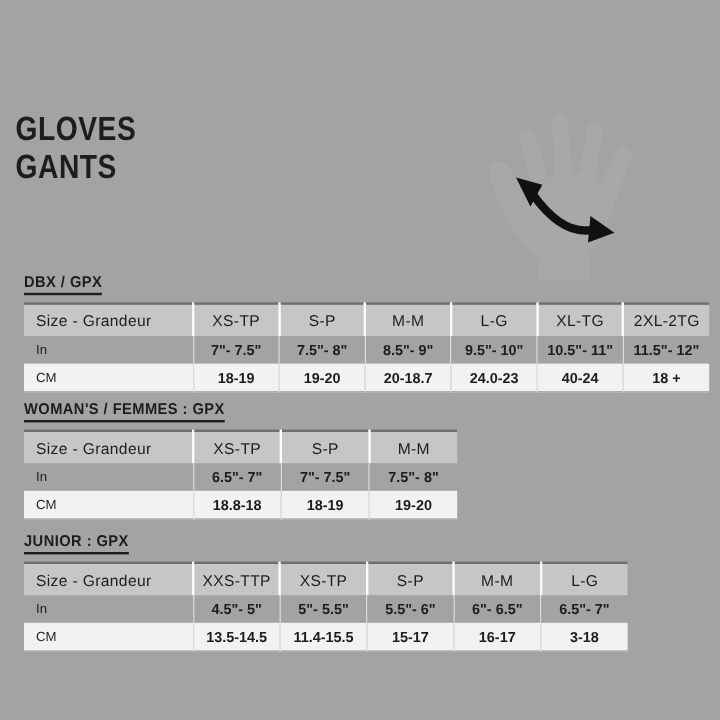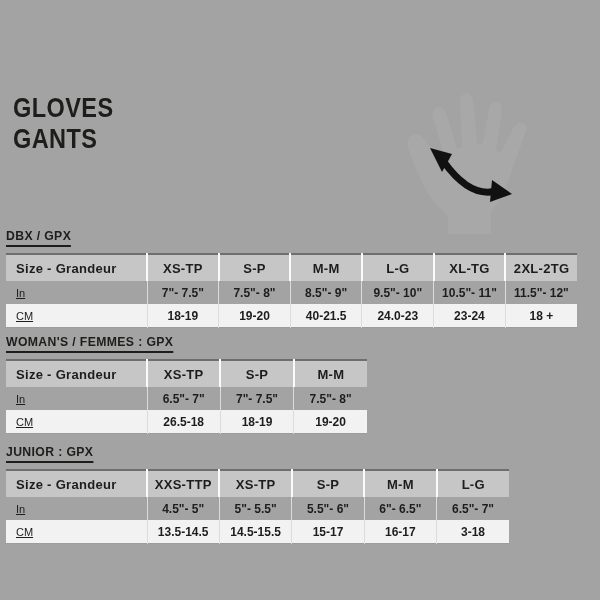--- a/index.html
+++ b/index.html
@@ -12,49 +12,49 @@
   .page { position:relative; width:600px; height:600px; overflow:hidden; background:#a3a3a3; }
 
   .main-title {
     position:absolute; left:13px; top:92px;
     font-size:28px; font-weight:bold; line-height:31px; letter-spacing:.5px;
     transform:scaleX(.84); transform-origin:left top; white-space:nowrap;
   }
 
   .hand-wrap { position:absolute; left:396px; top:86px; width:164px; height:148px; }
 
-  .table-section { position:absolute; left:6px; }
+  .table-section { position:absolute; left:20px; }
   .t1 { top:226px; width:571px; }
   .t2 { top:332px; width:361px; }
   .t3 { top:442px; width:503px; }
 
   .section-title {
     display:inline-block;
     font-size:13px; font-weight:bold; letter-spacing:.4px;
     border-bottom:2px solid #1d1d1b; padding-bottom:2px; margin-bottom:6px;
     transform:scaleX(.94); transform-origin:left top; white-space:nowrap;
   }
 
   table.size-table {
     width:100%; border-collapse:collapse; table-layout:fixed;
     border-top:2px solid #6e6e6e; border-bottom:1px solid #9c9c9c;
   }
   table.size-table thead th {
     background:#c6c6c6; height:26px;
-    font-size:13px; font-weight:bold; text-align:center;
+    font-size:13px; font-weight:normal; text-align:center;
     border-left:2px solid #fbfbfb; padding:0 2px; letter-spacing:.3px;
   }
   table.size-table thead th:first-child { border-left:none; text-align:left; padding-left:10px; }
   table.size-table tbody td {
     height:23px; font-size:12px; font-weight:bold; text-align:center;
     border-left:1px solid #dcdcdc; padding:0 2px;
   }
   table.size-table tbody td:first-child {
     border-left:none; text-align:left; padding-left:10px;
-    font-weight:normal; font-size:11px;text-decoration:underline;
+    font-weight:normal; font-size:11px;
   }
   table.size-table tbody tr.row-alt { background:#f2f2f2; }
 </style>
 </head>
 <body>
 
 <div class="page">
 
   <div class="main-title">
     <div>GLOVES</div>
@@ -123,23 +123,23 @@
             <td>7.5"- 8"</td>
             <td>8.5"- 9"</td>
             <td>9.5"- 10"</td>
             <td>10.5"- 11"</td>
             <td>11.5"- 12"</td>
           </tr>
           <tr class="row-alt">
             <td>CM</td>
             <td>18-19</td>
             <td>19-20</td>
-            <td>40-21.5</td>
+            <td>20-18.7</td>
             <td>24.0-23</td>
-            <td>23-24</td>
+            <td>40-24</td>
             <td>18 +</td>
           </tr>
         </tbody>
       </table>
   </div>
 
   <div class="table-section t2">
     <span class="section-title">WOMAN'S / FEMMES : GPX</span>
     <table class="size-table">
         <colgroup>
@@ -158,21 +158,21 @@
         </thead>
         <tbody>
           <tr>
             <td>In</td>
             <td>6.5"- 7"</td>
             <td>7"- 7.5"</td>
             <td>7.5"- 8"</td>
           </tr>
           <tr class="row-alt">
             <td>CM</td>
-            <td>26.5-18</td>
+            <td>18.8-18</td>
             <td>18-19</td>
             <td>19-20</td>
           </tr>
         </tbody>
       </table>
   </div>
 
   <div class="table-section t3">
     <span class="section-title">JUNIOR : GPX</span>
     <table class="size-table">
@@ -199,21 +199,21 @@
             <td>In</td>
             <td>4.5"- 5"</td>
             <td>5"- 5.5"</td>
             <td>5.5"- 6"</td>
             <td>6"- 6.5"</td>
             <td>6.5"- 7"</td>
           </tr>
           <tr class="row-alt">
             <td>CM</td>
             <td>13.5-14.5</td>
-            <td>14.5-15.5</td>
+            <td>11.4-15.5</td>
             <td>15-17</td>
             <td>16-17</td>
             <td>3-18</td>
           </tr>
         </tbody>
       </table>
   </div>
 
 </div>
 

